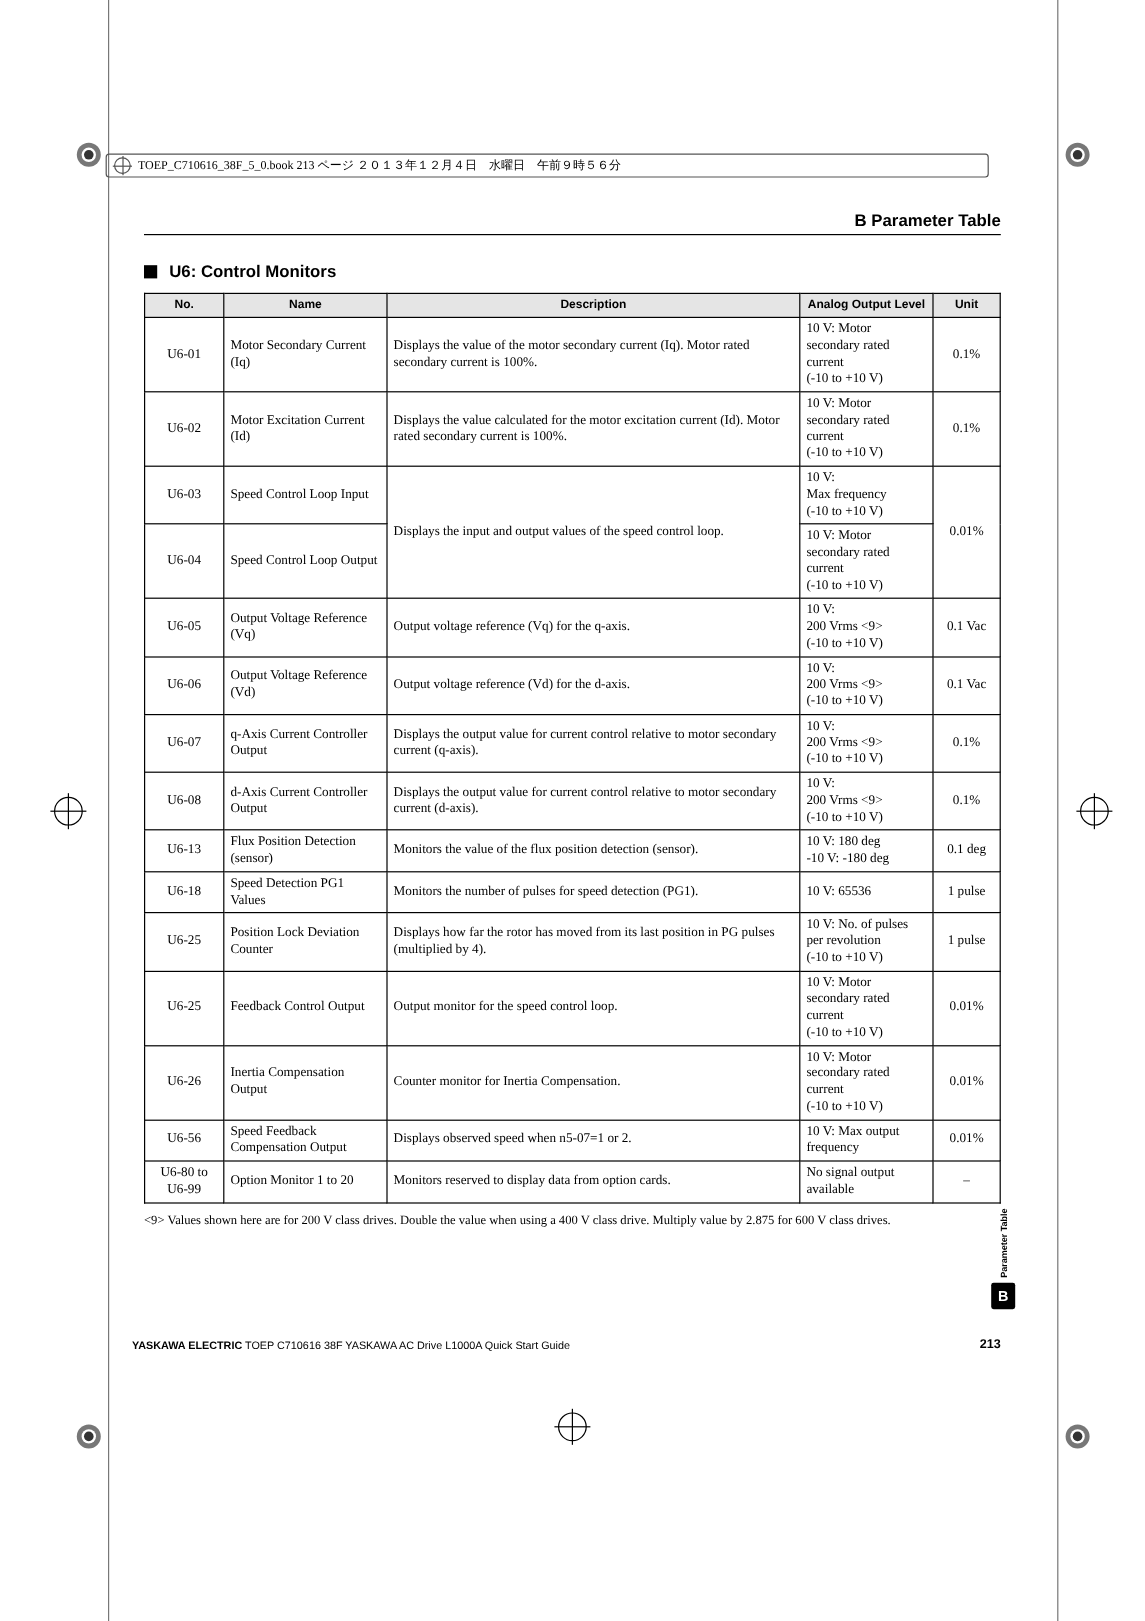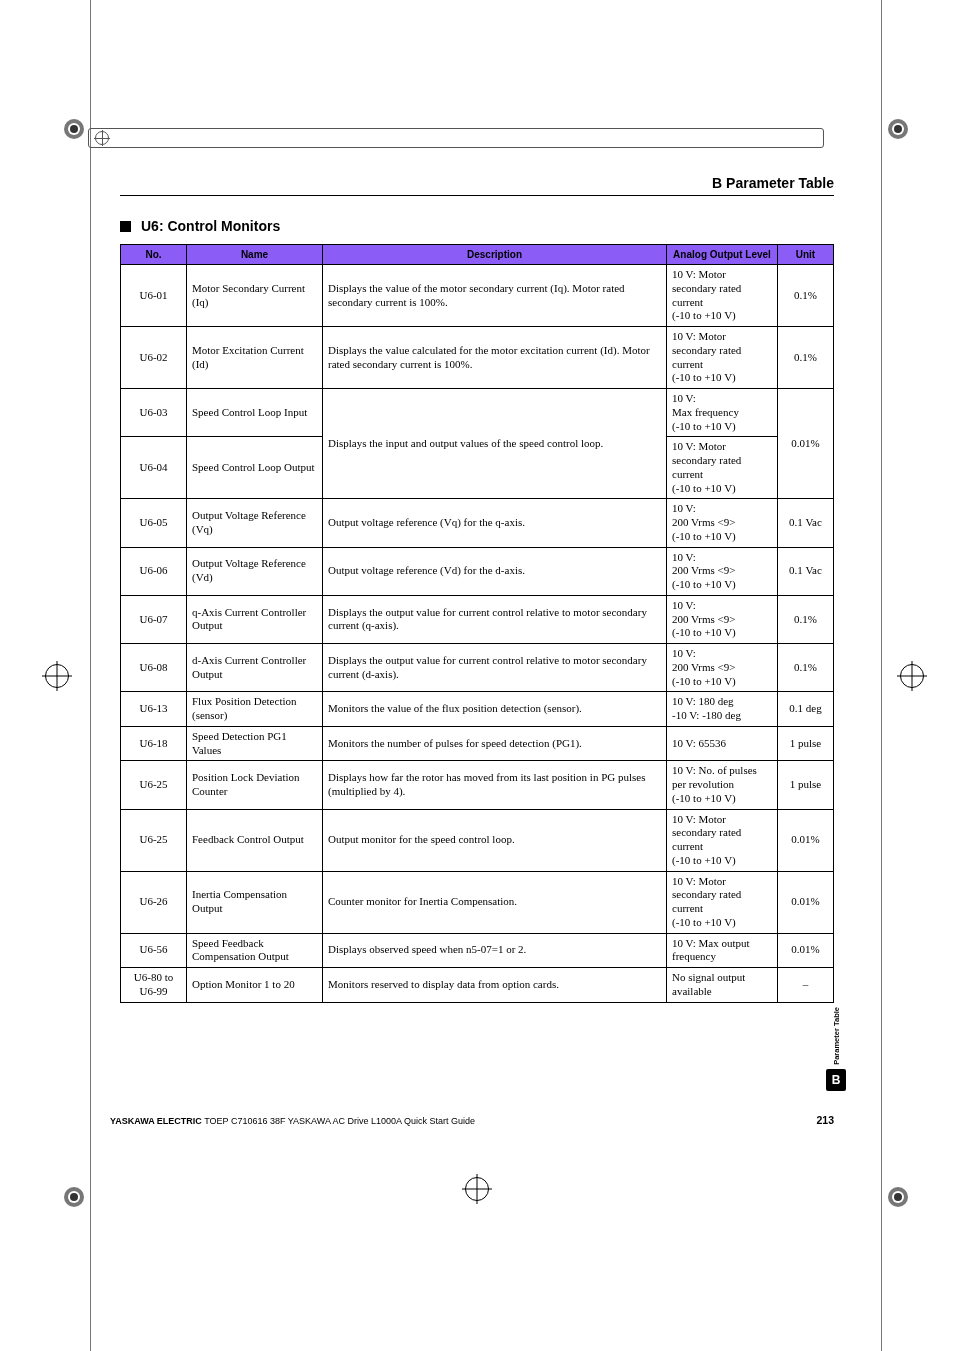--- a/index.html
+++ b/index.html
@@ -69,21 +69,21 @@
     }
     .section-heading .bullet {
       width: 11px; height: 11px; background: #000; display: inline-block;
     }
     table {
       border-collapse: collapse;
       width: 100%;
       font-size: 11px;
     }
     th {
-      background: #8b5cf6;
+      background: #e5e5e5;
       font-family: Arial, sans-serif;
       font-weight: bold;
       text-align: center;
       padding: 4px 4px;
       border: 0.5px solid #000;
       font-size: 10px;
     }
     td {
       border: 0.5px solid #000;
       padding: 3px 5px;
@@ -185,20 +185,21 @@
   <div class="target" style="right:30px; top:50%; transform:translateY(-50%);"></div>
   <div class="target" style="left:45px; top:50%; transform:translateY(-50%);"></div>
   <div class="target" style="left:50%; bottom:150px; transform:translateX(-50%);"></div>
 
   <div style="position:absolute; left:90px; top:0; bottom:0; border-left:0.5px solid #777;"></div>
   <div style="position:absolute; right:72px; top:0; bottom:0; border-left:0.5px solid #777;"></div>
 </div>
 
 <div class="sheet-header">
   <span class="sig"></span>
+  <span>TOEP_C710616_38F_5_0.book  213 ページ  ２０１３年１２月４日　水曜日　午前９時５６分</span>
 </div>
 
 <div class="page">
 
   <div class="header-title">B  Parameter Table</div>
   <hr class="header-rule">
 
   <div class="section-heading">
     <span class="bullet"></span>
     <span>U6: Control Monitors</span>
@@ -331,20 +332,21 @@
         <tr>
           <td class="col-no">U6-80 to U6-99</td>
           <td class="col-name">Option Monitor 1 to 20</td>
           <td class="col-desc">Monitors reserved to display data from option cards.</td>
           <td class="col-level" style="white-space: pre-line;">No signal output available</td>
           <td class="col-unit">–</td>
         </tr>
       </tbody>
   </table>
 
+  <div class="footnote">&lt;9&gt; Values shown here are for 200 V class drives. Double the value when using a 400 V class drive. Multiply value by 2.875 for 600 V class drives.</div>
 
 </div>
 
 <div class="side-tab">
   <span class="vtext">Parameter Table</span>
   <span class="box">B</span>
 </div>
 
 <div class="footer">
   <div class="footer-left">

